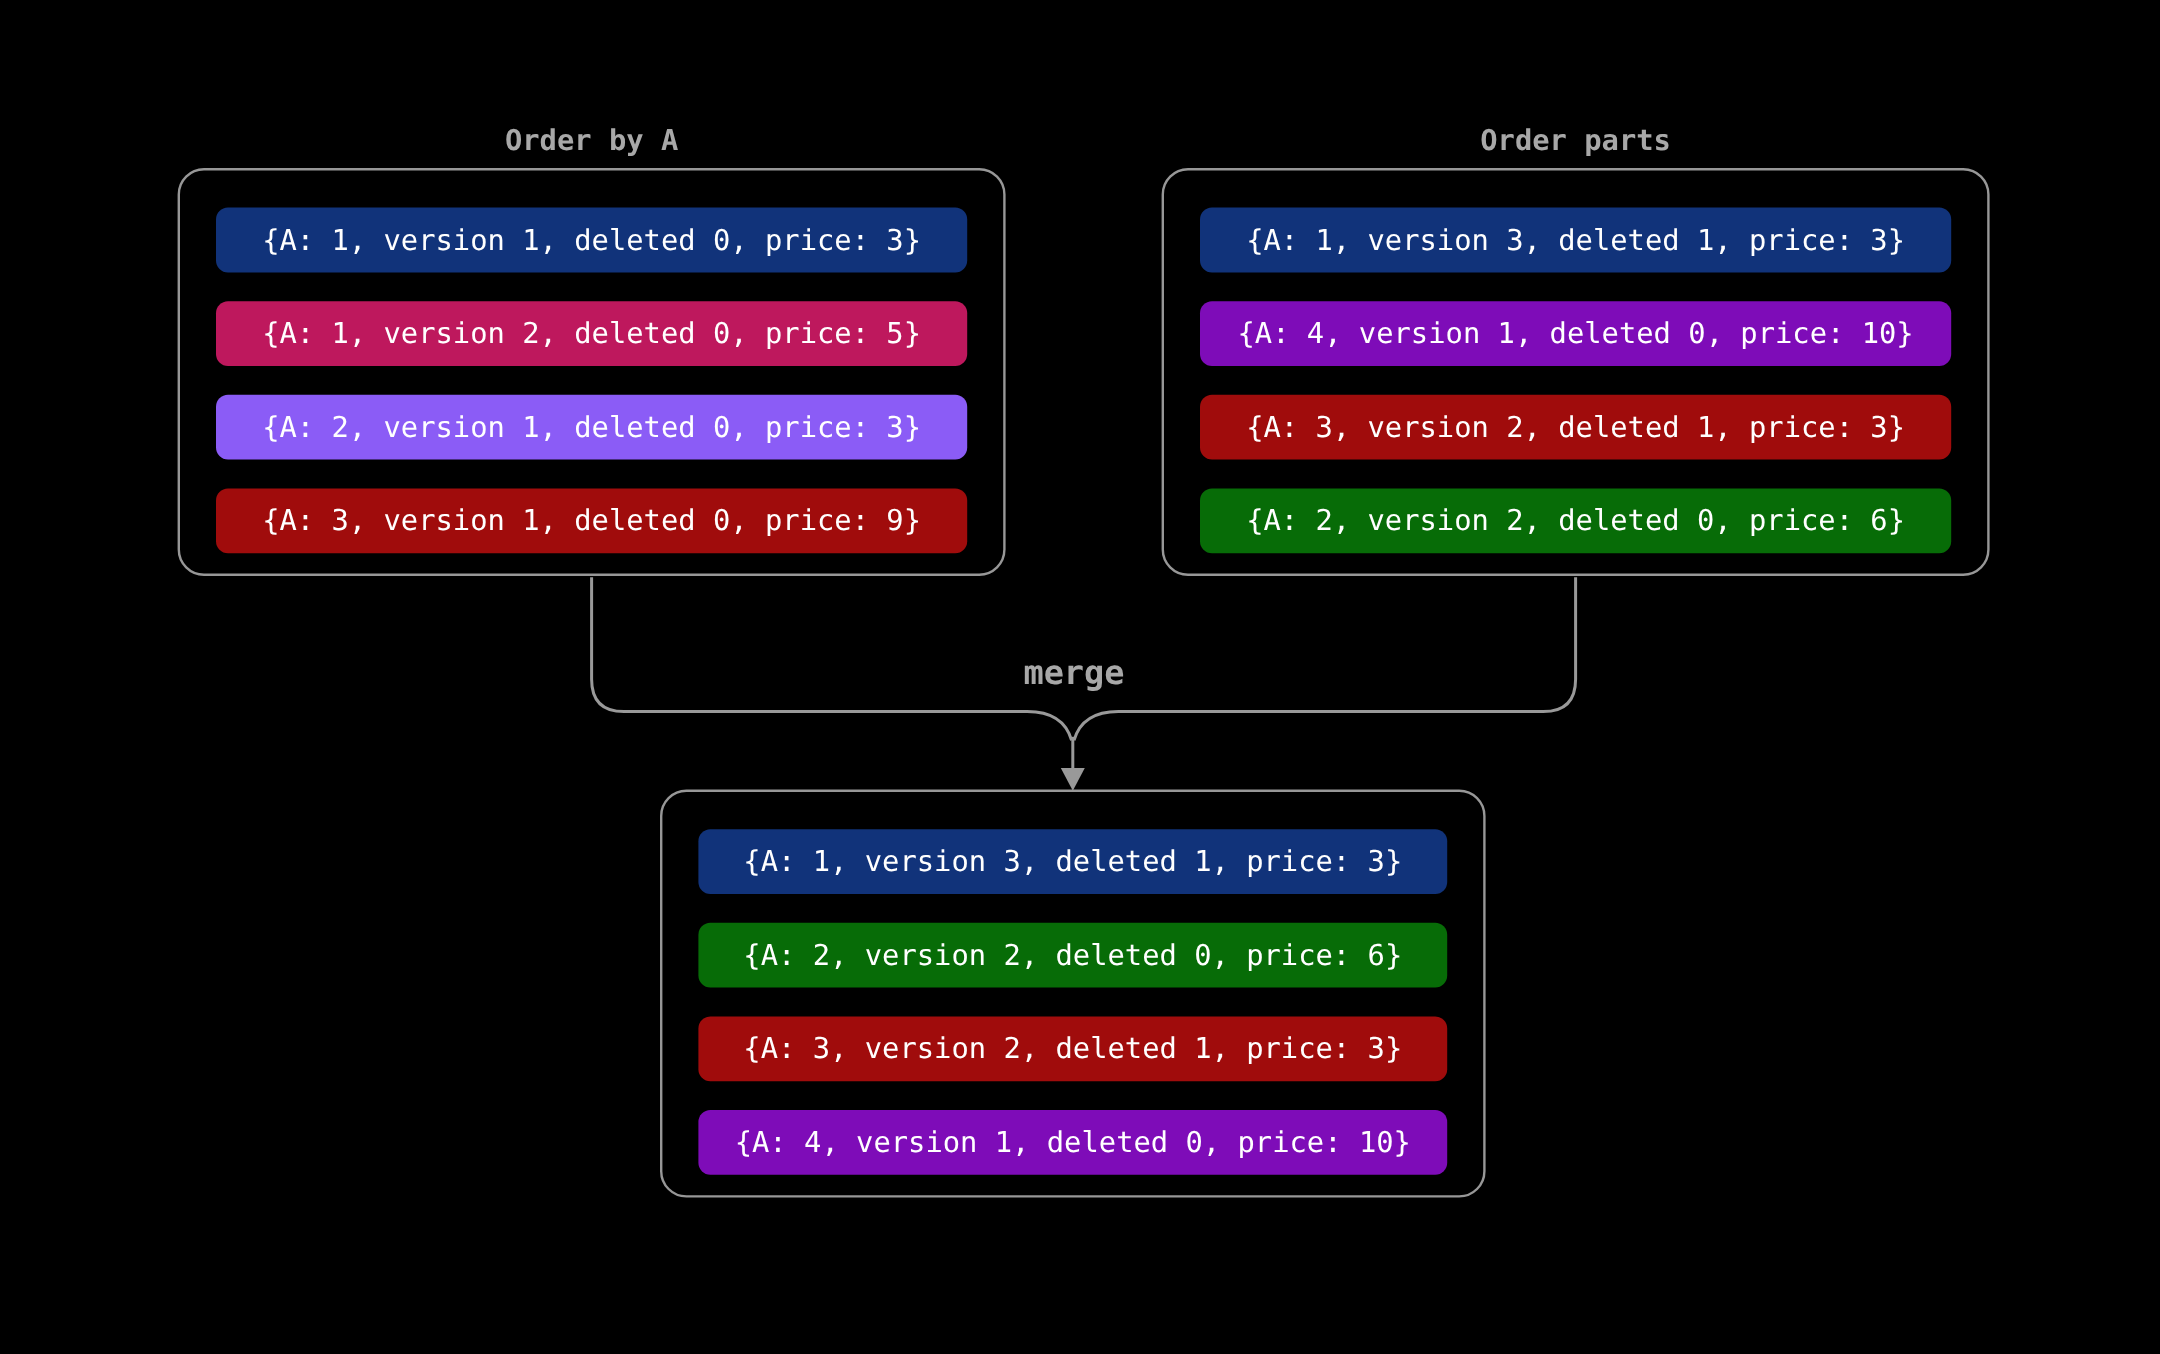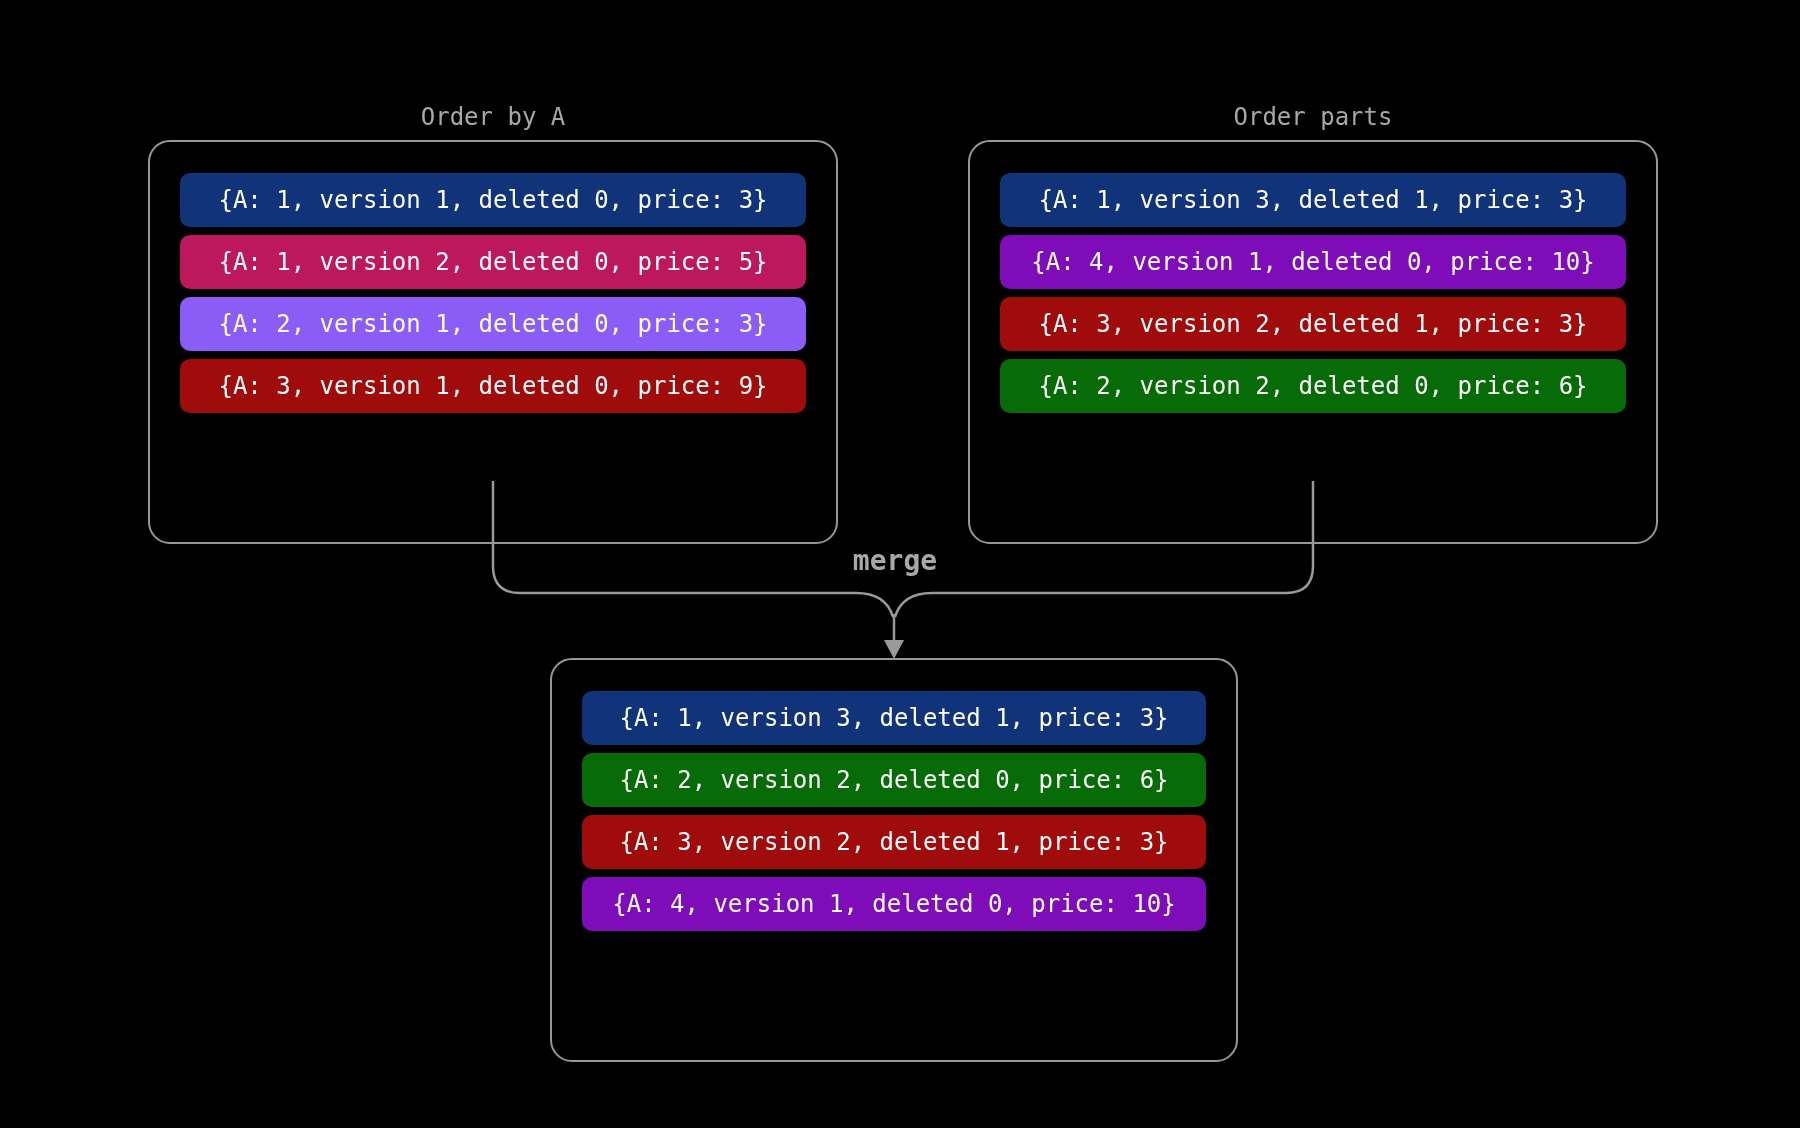--- a/index.html
+++ b/index.html
@@ -10,34 +10,34 @@
     background: #000;
     overflow: hidden;
     font-family: "DejaVu Sans Mono", "Liberation Mono", monospace;
   }
   .group-title {
     position: absolute;
     width: 690px;
     text-align: center;
     color: #a8a8a8;
     font-size: 24px;
-    font-weight: normal;
+    font-weight: bold;
     letter-spacing: 0;
   }
   .part-box {
     position: absolute;
     width: 690px;
-    height: 404px;
+    height: 340px;
     border: 2.5px solid #979797;
     border-radius: 22px;
     box-sizing: border-box;
     background: transparent;
     display: flex;
     flex-direction: column;
-    gap: 8px;
+    gap: 24px;
     padding: 31px 30px 28px 30px;
   }
   .data-row {
     height: 54px;
     flex: 0 0 54px;
     border-radius: 10px;
     display: flex;
     align-items: center;
     justify-content: center;
     color: #ffffff;

